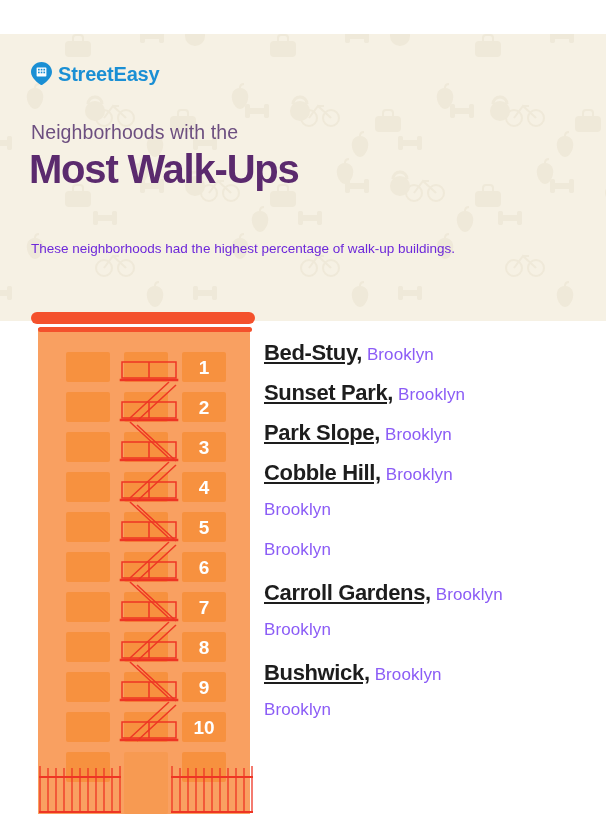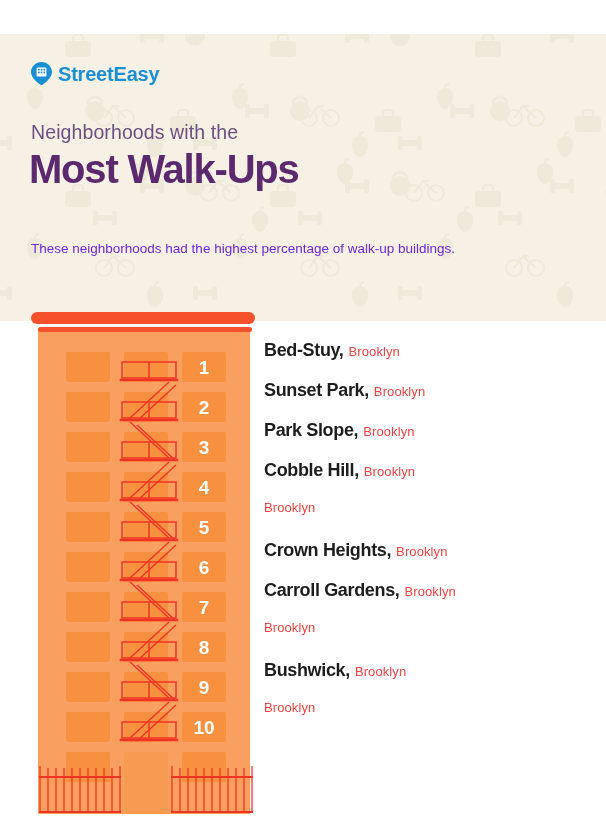--- a/index.html
+++ b/index.html
@@ -108,28 +108,29 @@
     width: 330px;
   }
   .list-item {
     height: 40px;
     display: flex;
     align-items: baseline;
     gap: 5px;
     white-space: nowrap;
   }
   .hood {
-    font-size: 18px;
+    font-size: 22px;
     font-weight: bold;
     color: #1d1d1d;
     letter-spacing: -0.35px;
+    text-decoration: underline;
   }
   .boro {
-    font-size: 13px;
-    color: #ef4444;
+    font-size: 17px;
+    color: #8b5cf6;
     letter-spacing: 0.1px;
   }
 </style>
 </head>
 <body>
 
 <div class="header">
 
   <svg class="header-pattern" viewBox="0 0 606 287" xmlns="http://www.w3.org/2000/svg" aria-hidden="true">
     <defs>
@@ -362,21 +363,20 @@
     <span class="boro">Brooklyn</span>
   </div>
   <div class="list-item">
     <span class="hood">Cobble Hill,</span>
     <span class="boro">Brooklyn</span>
   </div>
   <div class="list-item">
     <span class="boro">Brooklyn</span>
   </div>
   <div class="list-item">
-    <span class="hood">Crown Heights,</span>
     <span class="boro">Brooklyn</span>
   </div>
   <div class="list-item">
     <span class="hood">Carroll Gardens,</span>
     <span class="boro">Brooklyn</span>
   </div>
   <div class="list-item">
     <span class="boro">Brooklyn</span>
   </div>
   <div class="list-item">

